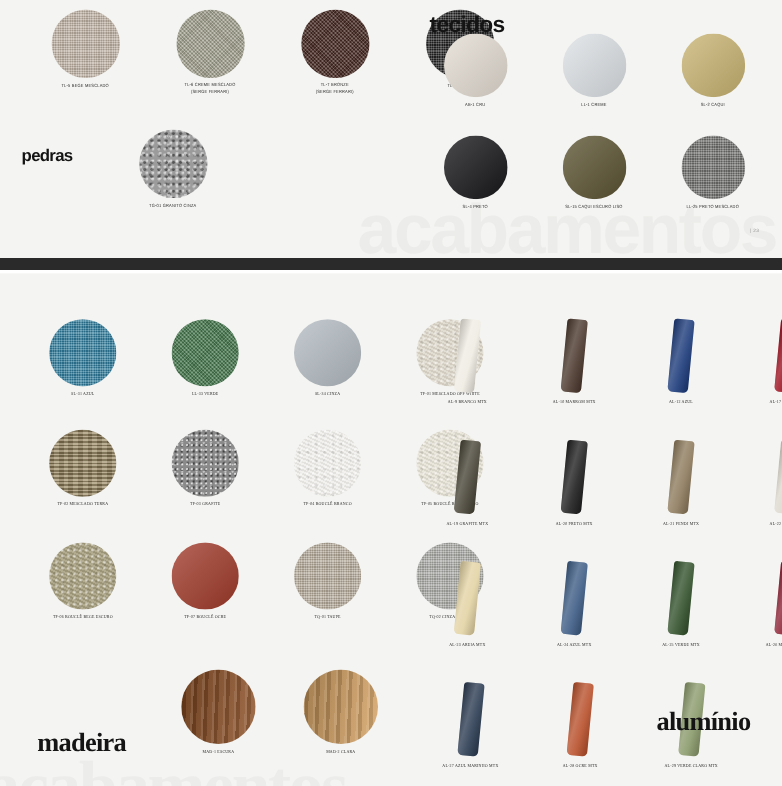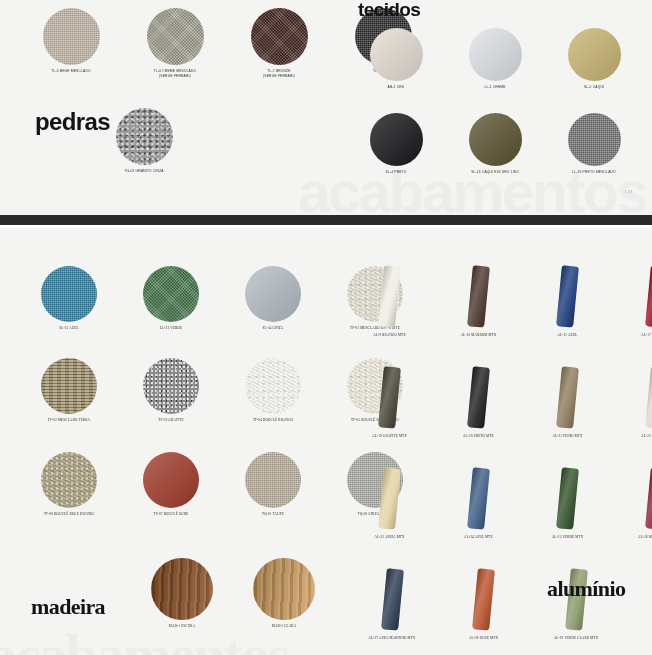--- a/index.html
+++ b/index.html
@@ -31,20 +31,21 @@
     line-height:1.45;
     margin-top:4px;
     white-space:pre-line;
     transform:scaleY(1.15);
   }
   .heading{
     font-weight:bold;
     color:#141414;
     letter-spacing:-.6px;
     line-height:1;
+    margin-top:12px;
   }
 
   
   .bar-wrap{display:flex;flex-direction:column;align-items:center;}
   .bar{
     width:17px;height:61px;
     border-radius:3px 3px 4px 4px;
     transform:rotate(5.5deg);
     position:relative;
     overflow:hidden;
@@ -149,21 +150,21 @@
         <div class="disc tex-mesh" style="width:57px;height:57px;background-color:#4a2d26;"></div>
         <div class="caption" style="width:78px;">TL-7 BRONZE
 (SERGE FERRARI)</div>
       </div>
       <div class="swatch">
         <div class="disc tex-weave" style="width:57px;height:57px;background-color:#232323;"></div>
         <div class="caption" style="width:78px;">TL-8 PRETA</div>
       </div>
     </div>
 
-    <div class="heading" style="position:absolute;left:35px;top:110px;font-size:24px;">pedras</div>
+    <div class="heading" style="position:absolute;left:18px;top:110px;font-size:14px;">pedras</div>
     <div class="swatch" style="position:absolute;left:104px;top:108px;">
       <div class="disc tex-stone" style="width:57px;height:57px;background-color:#9b9b9b;"></div>
       <div class="caption" style="width:80px;">TG-01 GRANITO CINZA</div>
     </div>
 
     <div class="heading" style="position:absolute;left:358px;top:0px;font-size:19px;">tecidos</div>
 
     <div class="swatch-row" style="position:absolute;left:360px;top:28px;gap:27px;">
       <div class="swatch">
         <div class="disc tex-smooth" style="width:53px;height:53px;background-color:#e4ddd3;"></div>

